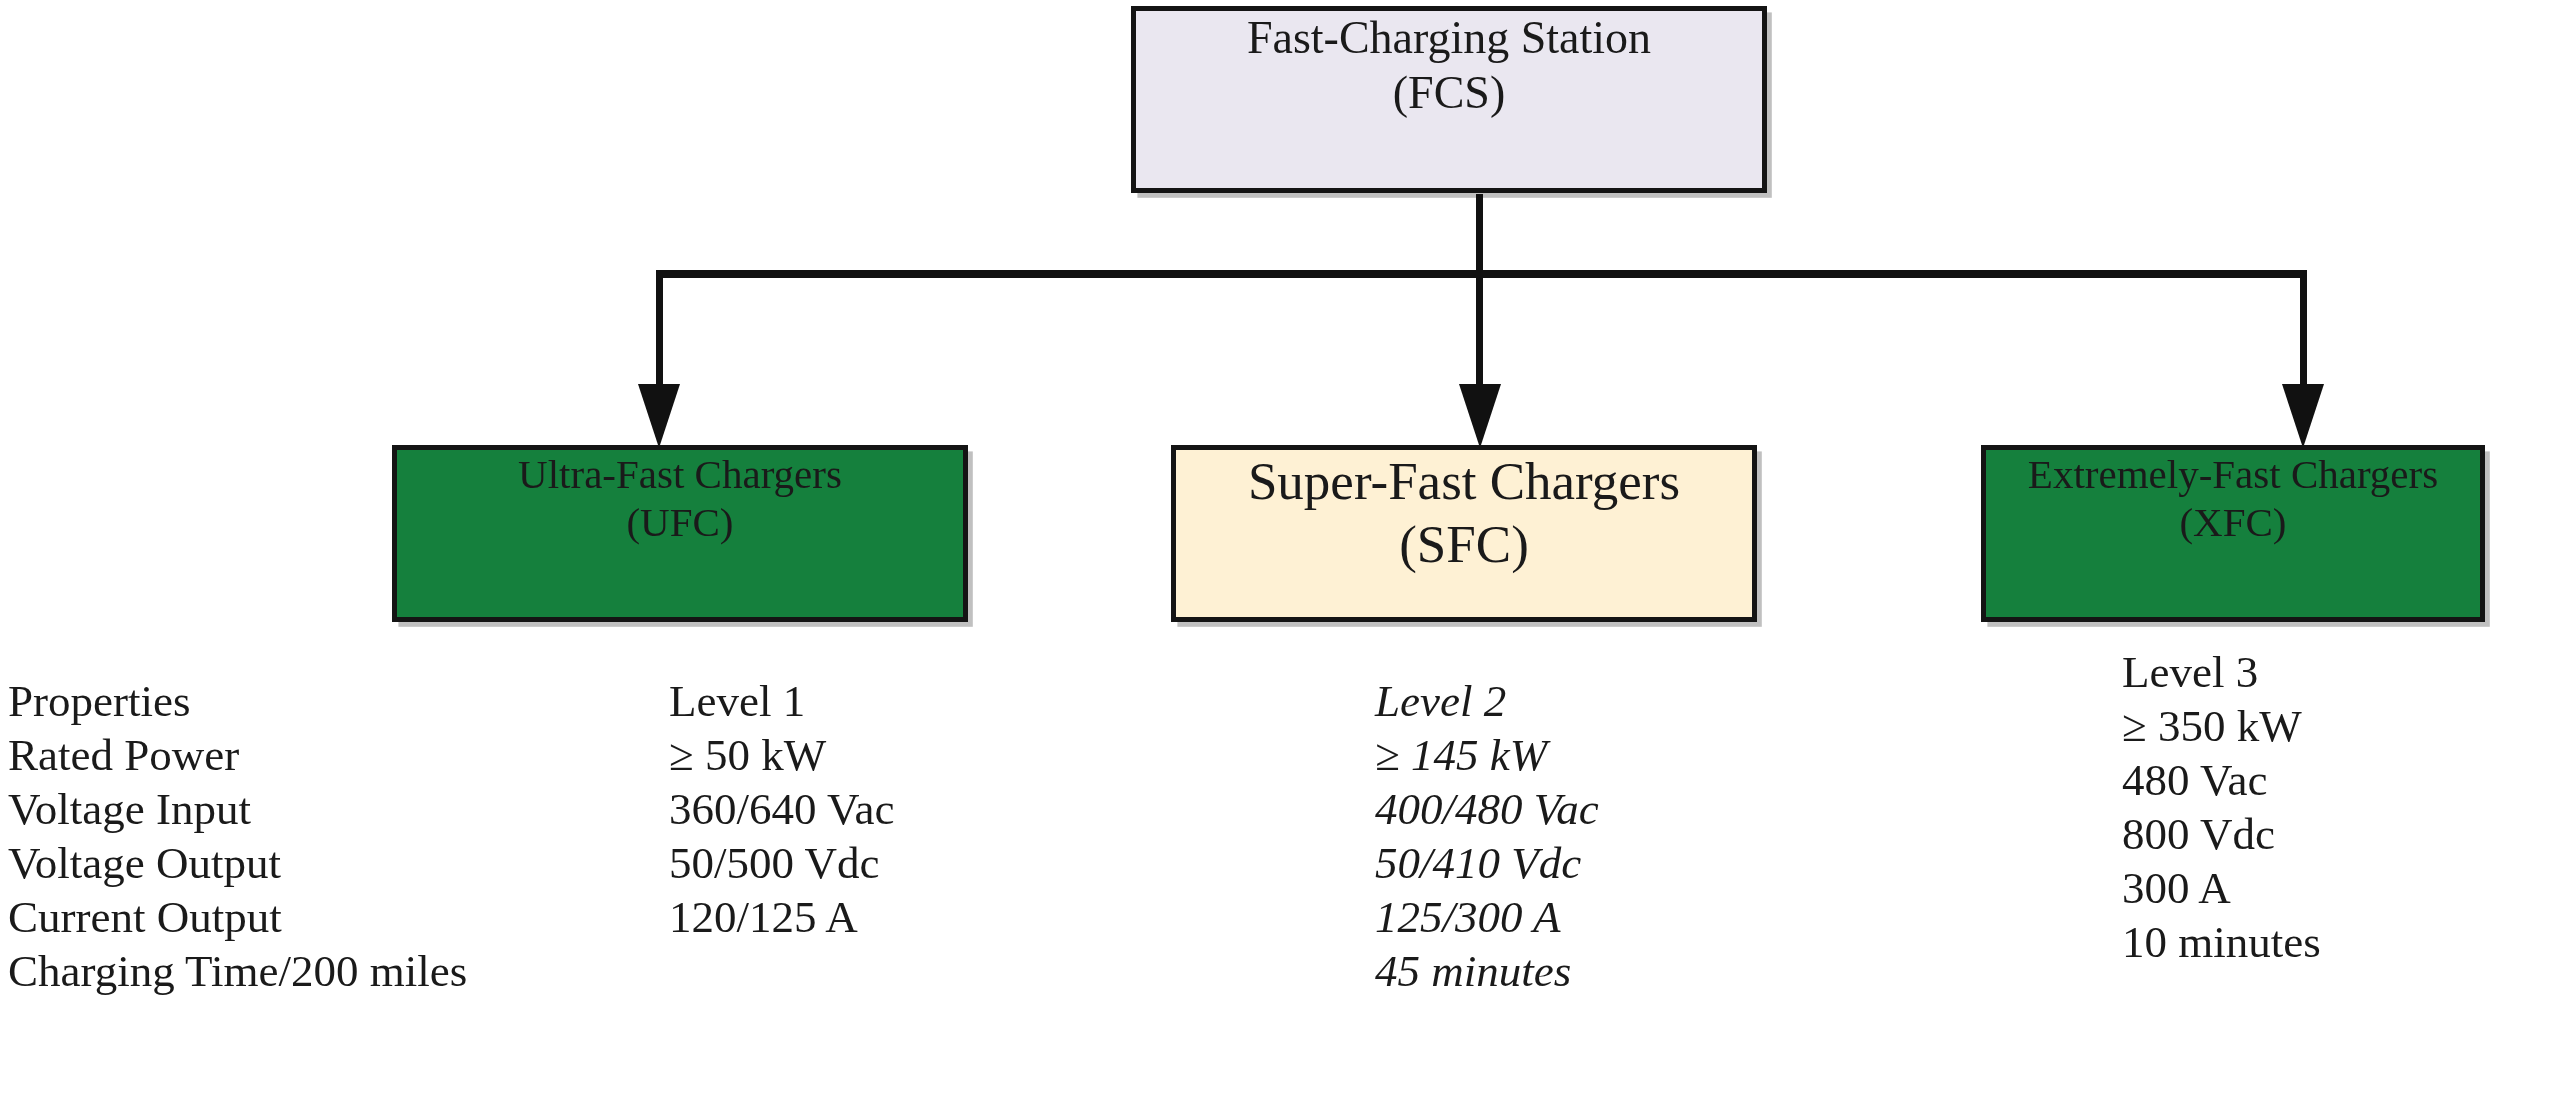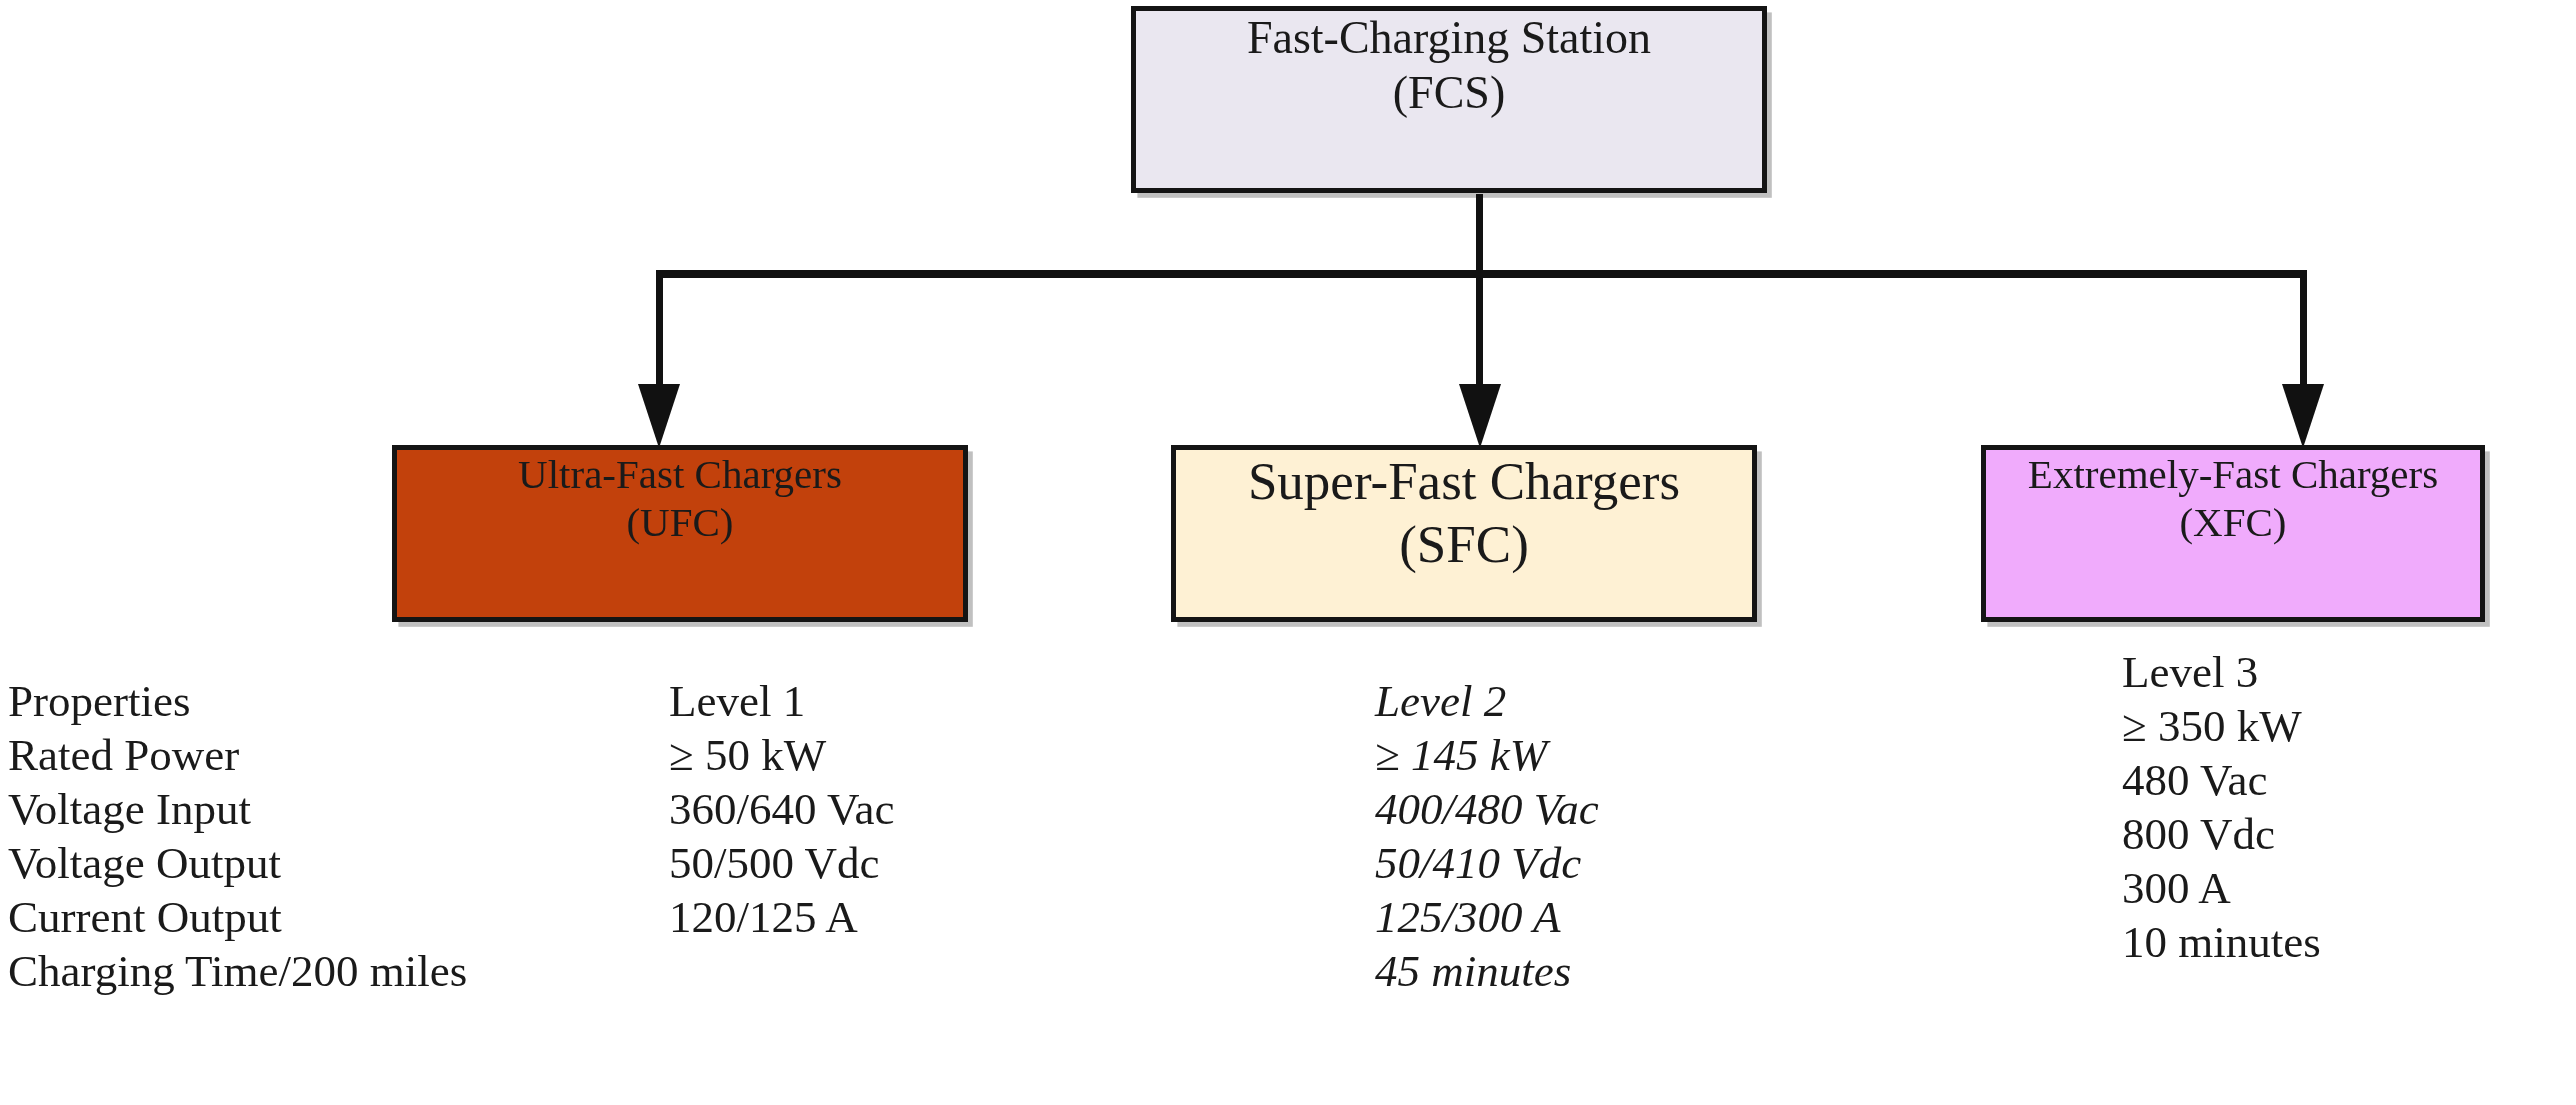--- a/index.html
+++ b/index.html
@@ -44,37 +44,37 @@
     width: 636px;
     height: 187px;
     background: #EAE7F0;
     font-size: 46px;
   }
   #node-ufc {
     left: 392px;
     top: 445px;
     width: 576px;
     height: 177px;
-    background: #c2410c;
+    background: #15803d;
     font-size: 41px;
   }
   #node-sfc {
     left: 1171px;
     top: 445px;
     width: 586px;
     height: 177px;
     background: #FEF1D4;
     font-size: 53px;
   }
   #node-xfc {
     left: 1981px;
     top: 445px;
     width: 504px;
     height: 177px;
-    background: #f0abfc;
+    background: #15803d;
     font-size: 41px;
   }
 
   
   .conn {
     position: absolute;
     background: #111111;
   }
   #conn-stem-top   { left: 1476px; top: 194px;  width: 7.2px;   height: 83px; }
   #conn-hbar       { left: 656px;  top: 270px;  width: 1651px; height: 8px; }

